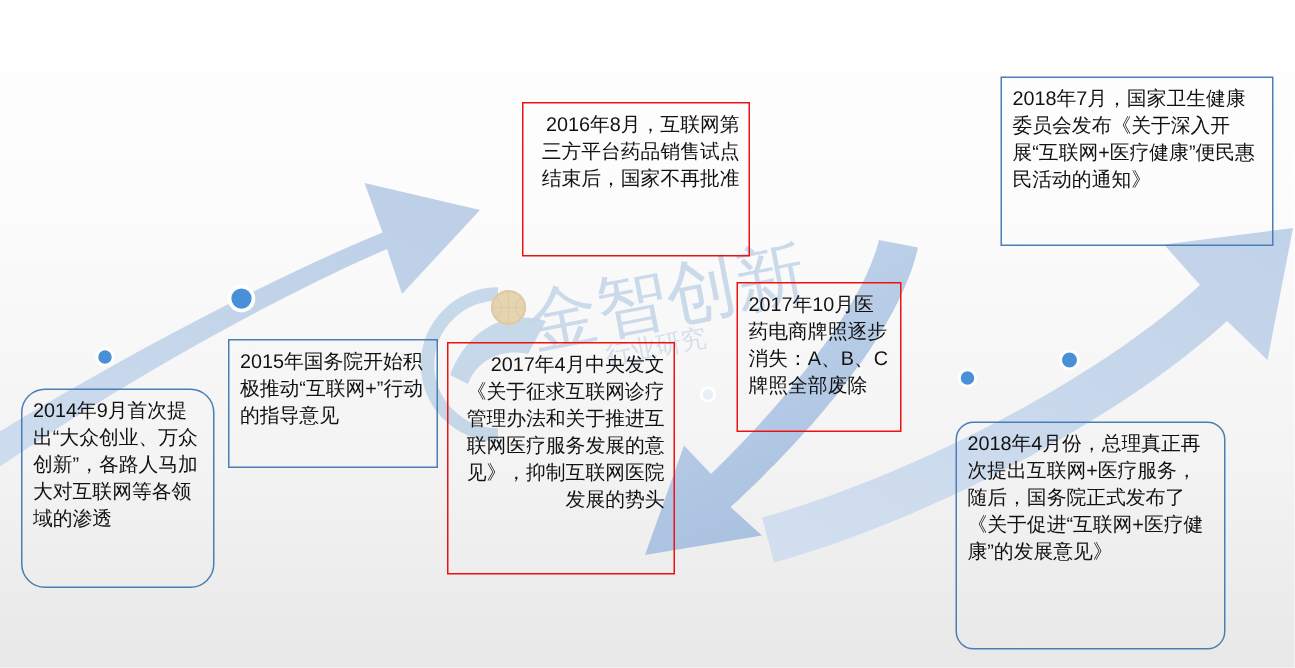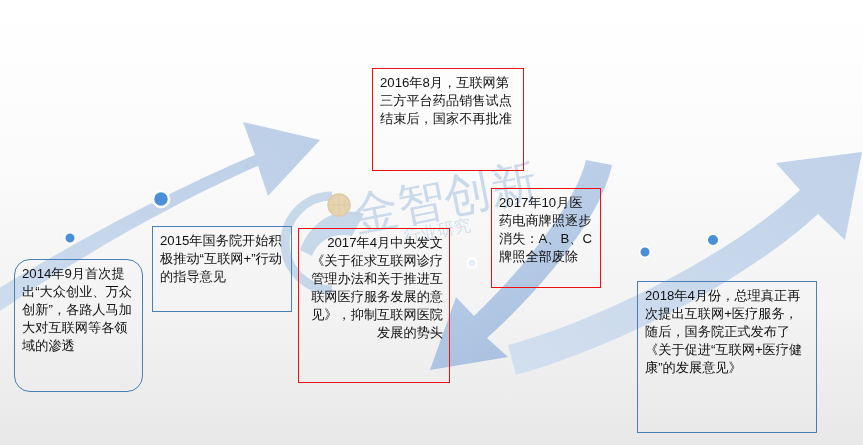--- a/index.html
+++ b/index.html
@@ -38,25 +38,25 @@
     letter-spacing: 0px;
     white-space: pre-wrap;
     word-break: break-all;
   }
   .note.blue   { border: 1px solid #4a7fb5; }
   .note.red    { border: 1.5px solid #ee1111; }
 
   
   #note-2014      { left: 14px;  top: 259px; width: 129px; height: 133px; border-radius: 16px; }
   #note-2015      { left: 152px; top: 226px; width: 140px; height: 86px;  }
-  #note-2016      { left: 372px; top: 68px;  width: 152px; height: 103px; }
+  #note-2016      { left: 348px; top: 68px;  width: 152px; height: 103px; text-align: right; }
   #note-2017-apr  { left: 298px; top: 228px; width: 152px; height: 155px; text-align: right; }
   #note-2017-oct  { left: 491px; top: 188px; width: 110px;  height: 100px; }
   #note-2018-jul  { left: 667px; top: 51px;  width: 182px; height: 113px; }
-  #note-2018-apr  { left: 637px; top: 281px; width: 180px; height: 152px; }
+  #note-2018-apr  { left: 637px; top: 281px; width: 180px; height: 152px; border-radius: 12px; }
 </style>
 </head>
 <body>
 
 <div id="canvas">
 
   <svg id="bg-arrows" viewBox="0 0 863 445">
     <defs>
       <linearGradient id="gradA1" x1="0" y1="1" x2="1" y2="0">
         <stop offset="0%" stop-color="#cfddef"></stop>
@@ -131,16 +131,17 @@
   <div class="note blue" id="note-2014">2014年9月首次提出“大众创业、万众创新”，各路人马加大对互联网等各领域的渗透</div>
 
   <div class="note blue" id="note-2015">2015年国务院开始积极推动“互联网+”行动的指导意见</div>
 
   <div class="note red" id="note-2016">2016年8月，互联网第三方平台药品销售试点结束后，国家不再批准</div>
 
   <div class="note red" id="note-2017-apr">2017年4月中央发文《关于征求互联网诊疗管理办法和关于推进互联网医疗服务发展的意见》，抑制互联网医院发展的势头</div>
 
   <div class="note red" id="note-2017-oct">2017年10月医药电商牌照逐步消失：A、B、C牌照全部废除</div>
 
+  <div class="note blue" id="note-2018-jul">2018年7月，国家卫生健康委员会发布《关于深入开展“互联网+医疗健康”便民惠民活动的通知》</div>
 
   <div class="note blue" id="note-2018-apr">2018年4月份，总理真正再次提出互联网+医疗服务，随后，国务院正式发布了《关于促进“互联网+医疗健康”的发展意见》</div>
 
 </div>
 
 </body></html>

